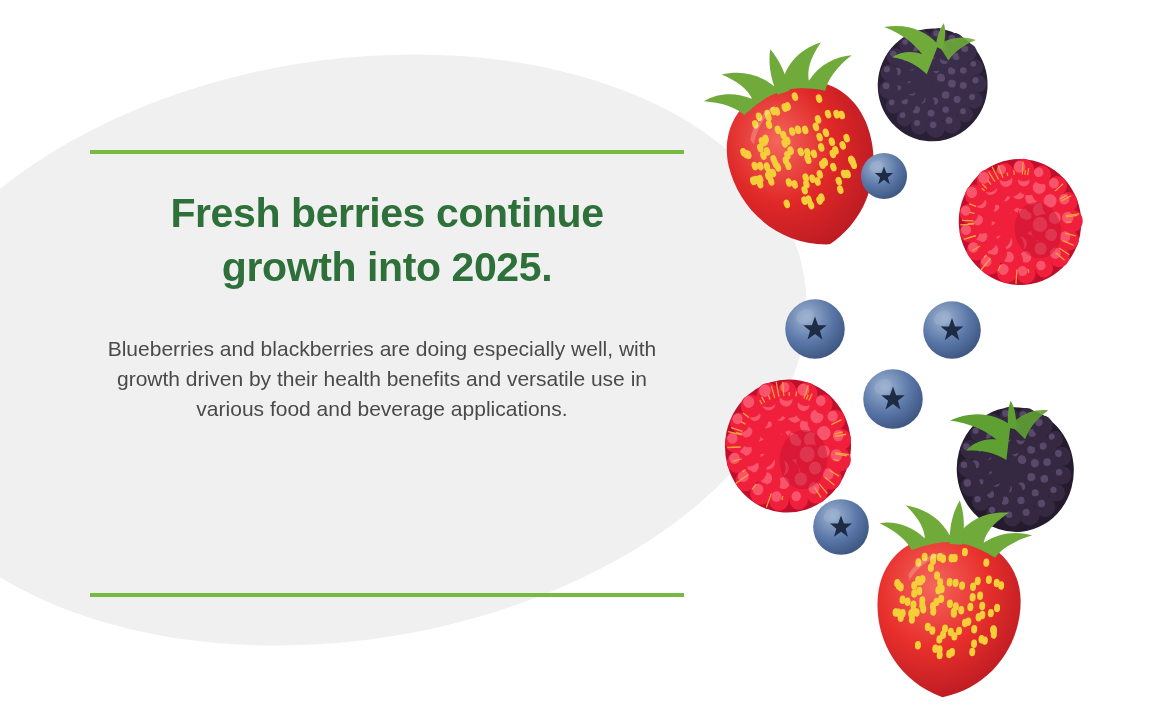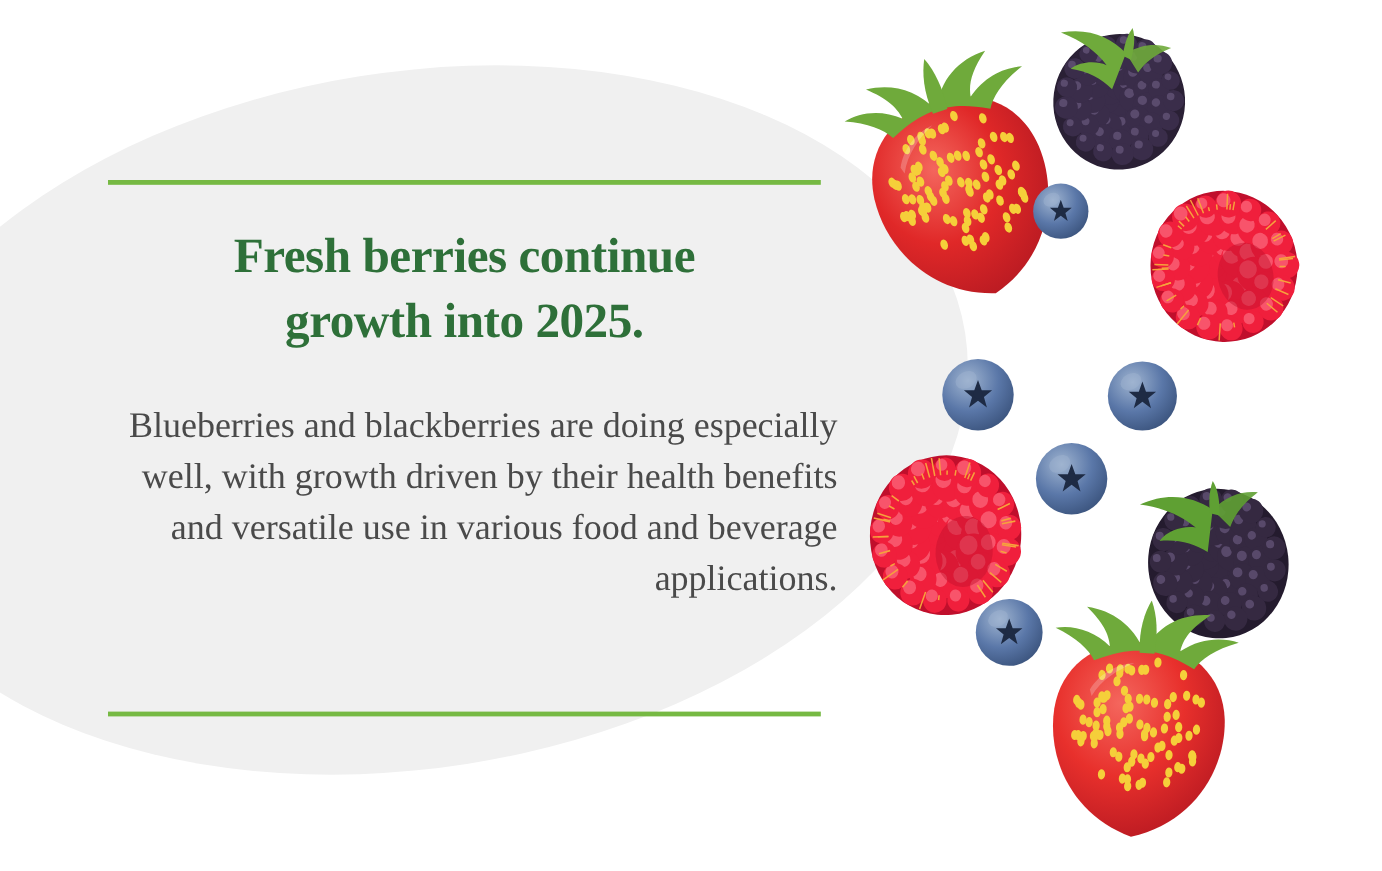--- a/index.html
+++ b/index.html
@@ -6,21 +6,21 @@
     margin: 0;
     padding: 0;
     background: #ffffff;
   }
   #canvas {
     position: relative;
     width: 1152px;
     height: 726px;
     background: #ffffff;
     overflow: hidden;
-    font-family: Liberation Serif, serif;
+    font-family: Liberation Sans, sans-serif;
   }
 
   
   #bg-ellipse {
     position: absolute;
     left: -120px;
     top: 60px;
     width: 930px;
     height: 580px;
     background: #f0f0f0;
@@ -57,25 +57,25 @@
     font-size: 41px;
     line-height: 1.32;
     font-weight: bold;
     letter-spacing: -0.4px;
     color: #2e7039;
     white-space: pre-line;
   }
 
   #body-copy {
     position: absolute;
-    left: 98px;
+    left: 82px;
     top: 334px;
     width: 600px;
-    text-align: right;
-    font-size: 30px;
+    text-align: center;
+    font-size: 21px;
     line-height: 1.42;
     font-weight: normal;
     color: #4a4a4a;
   }
 
   
   #berries {
     position: absolute;
     left: 700px;
     top: 0;

